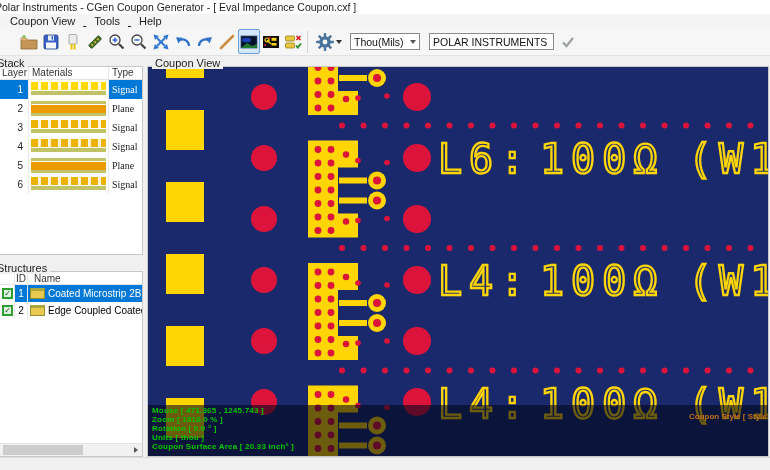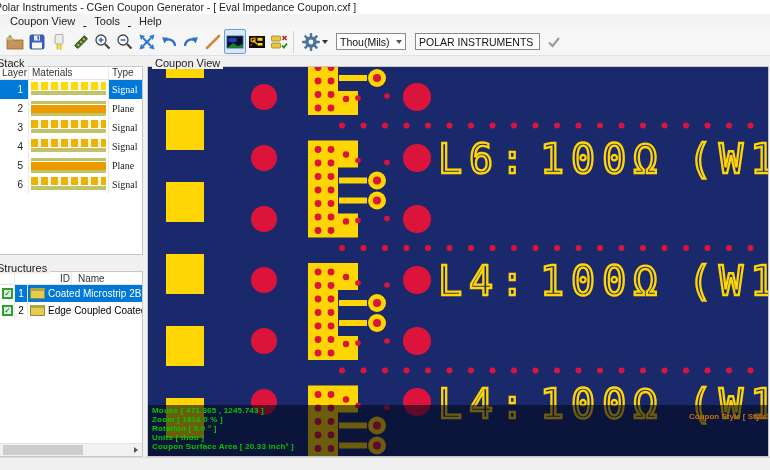--- a/index.html
+++ b/index.html
@@ -13,21 +13,21 @@
   .titlebar span { margin-left:-5px; }
 
   
   .menubar { position:absolute; top:14px; left:0; right:0; height:14px; background:#F4F4F4;
              font-size:11px; line-height:14px; color:#222;text-decoration:underline; }
   .menubar .mitem { display:inline-block; padding:0 8px; cursor:default; }
   .menubar .mitem:first-child { margin-left:2px; }
 
   
   .toolbar { position:absolute; top:28px; left:0; right:0; height:28px; background:#F6F6F6;
-             border-bottom:1px solid #E2E2E2; display:flex; align-items:center; padding-left:4px; }
+             border-bottom:1px solid #E2E2E2; display:flex; align-items:center; padding-left:18px; }
   .tbtn { width:22px; height:25px; display:flex; align-items:center; justify-content:center; flex:0 0 auto; }
   .tbtn.active { background:#D5E8FA; border:1px solid #66A0D8; border-radius:2px; }
   .tsep { width:1px; height:22px; background:#D2D2D2; margin:0 4px 0 3px; flex:0 0 auto; }
   .gearwrap { display:flex; align-items:center; width:32px; }
   .caret { width:0; height:0; border-left:3px solid transparent; border-right:3px solid transparent;
            border-top:4px solid #333; margin-left:1px; }
   .combo { width:70px; height:17px; background:#fff; border:1px solid #8A8A8A; font-size:10.5px;
            display:flex; align-items:center; padding-left:3px; margin-left:6px; color:#111; position:relative; }
   .combo .chev { position:absolute; right:3px; top:6px; width:0; height:0;
                  border-left:3.5px solid transparent; border-right:3.5px solid transparent; border-top:4px solid #555; }
@@ -55,21 +55,21 @@
   .matbar.plane .solid { height:8px; background:#EC9A00; }
   .matbar.plane .olive { margin-top:0; height:3px; }
   .matbar.plane .olive.top { margin-bottom:1px; }
 
   
   .str-head, .str-row { display:flex; width:100%; font-size:10px; }
   .str-head { height:13px; border-bottom:1px solid #E4E4E4; color:#333; }
   .c-chk { width:26px; border-right:1px solid #E9E9E9; display:flex; align-items:center; }
   .c-id  { width:13px; border-right:1px solid #E9E9E9; text-align:center; }
   .c-name{ flex:1; display:flex; align-items:center; overflow:hidden; white-space:nowrap; }
-  .str-head .c-id { line-height:13px;margin-left:44px; } .str-head .c-name { padding-left:6px; }
+  .str-head .c-id { line-height:13px; } .str-head .c-name { padding-left:6px; }
   .str-row { height:17px; }
   .str-row .c-id { line-height:17px; }
   .checkbox { width:11px; height:11px; border:2px solid #2E9E2E; background:#DFF2DF; margin-left:13px;
               font-size:8px; line-height:7px; text-align:center; color:#145214; }
   .sicon { width:15px; height:11px; background:#E9C94F; border:1px solid #8F8F2F; border-top:3px solid #A9A93F; margin:0 3px 0 2px; flex:0 0 auto; }
   .str-row.selected .c-id, .str-row.selected .c-name { background:#0078D7; color:#fff; }
 
   
   .hscroll { position:absolute; left:0; right:0; bottom:0; height:13px; background:#F1F1F1; border-top:1px solid #E4E4E4; }
   .sb-arrow { position:absolute; top:0; width:13px; height:12px; display:flex; align-items:center; justify-content:center; }

